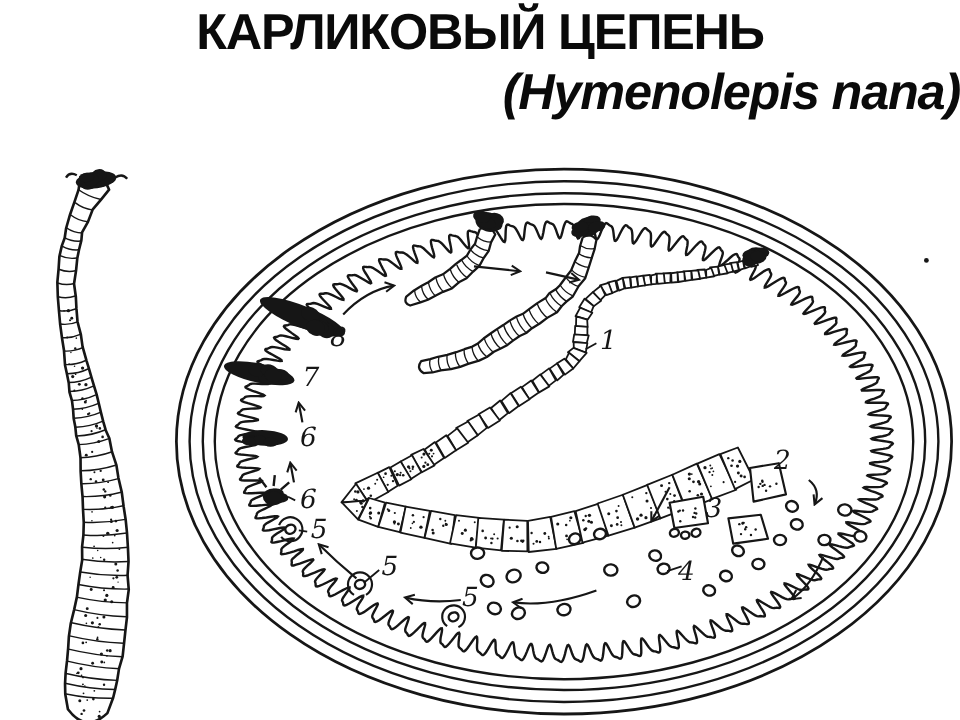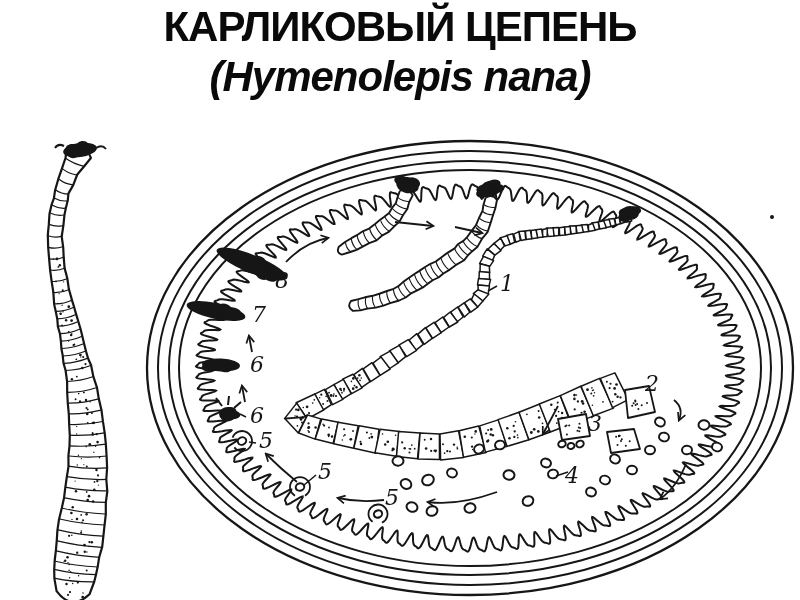--- a/index.html
+++ b/index.html
@@ -1,21 +1,21 @@
 <!DOCTYPE html>
 <html><head>
 <meta charset="utf-8">
 <style>
   html,body{margin:0;padding:0;background:#ffffff;}
   .page{position:relative;width:800px;height:600px;background:#ffffff;overflow:hidden;
         font-family:"Liberation Sans",sans-serif;}
   .title-block{position:absolute;top:2px;left:0;width:100%;text-align:center;color:#0a0a0a;
         font-weight:bold;line-height:1.18;}
   .title-line1{display:block;font-size:42px;letter-spacing:-1px;}
-  .title-line2{display:block;font-size:42px;font-style:italic;letter-spacing:-1px;}
+  .title-line2{display:block;font-size:42px;font-style:italic;letter-spacing:-1px;text-align:right;}
   .fig{position:absolute;left:0;top:0;}
   .stage-label{font-family:"DejaVu Serif",serif;font-style:italic;font-size:22px;fill:#161616;}
 </style>
 </head>
 <body>
 
 <div class="page">
 
   <div class="title-block">
     <span class="title-line1">КАРЛИКОВЫЙ ЦЕПЕНЬ</span>

